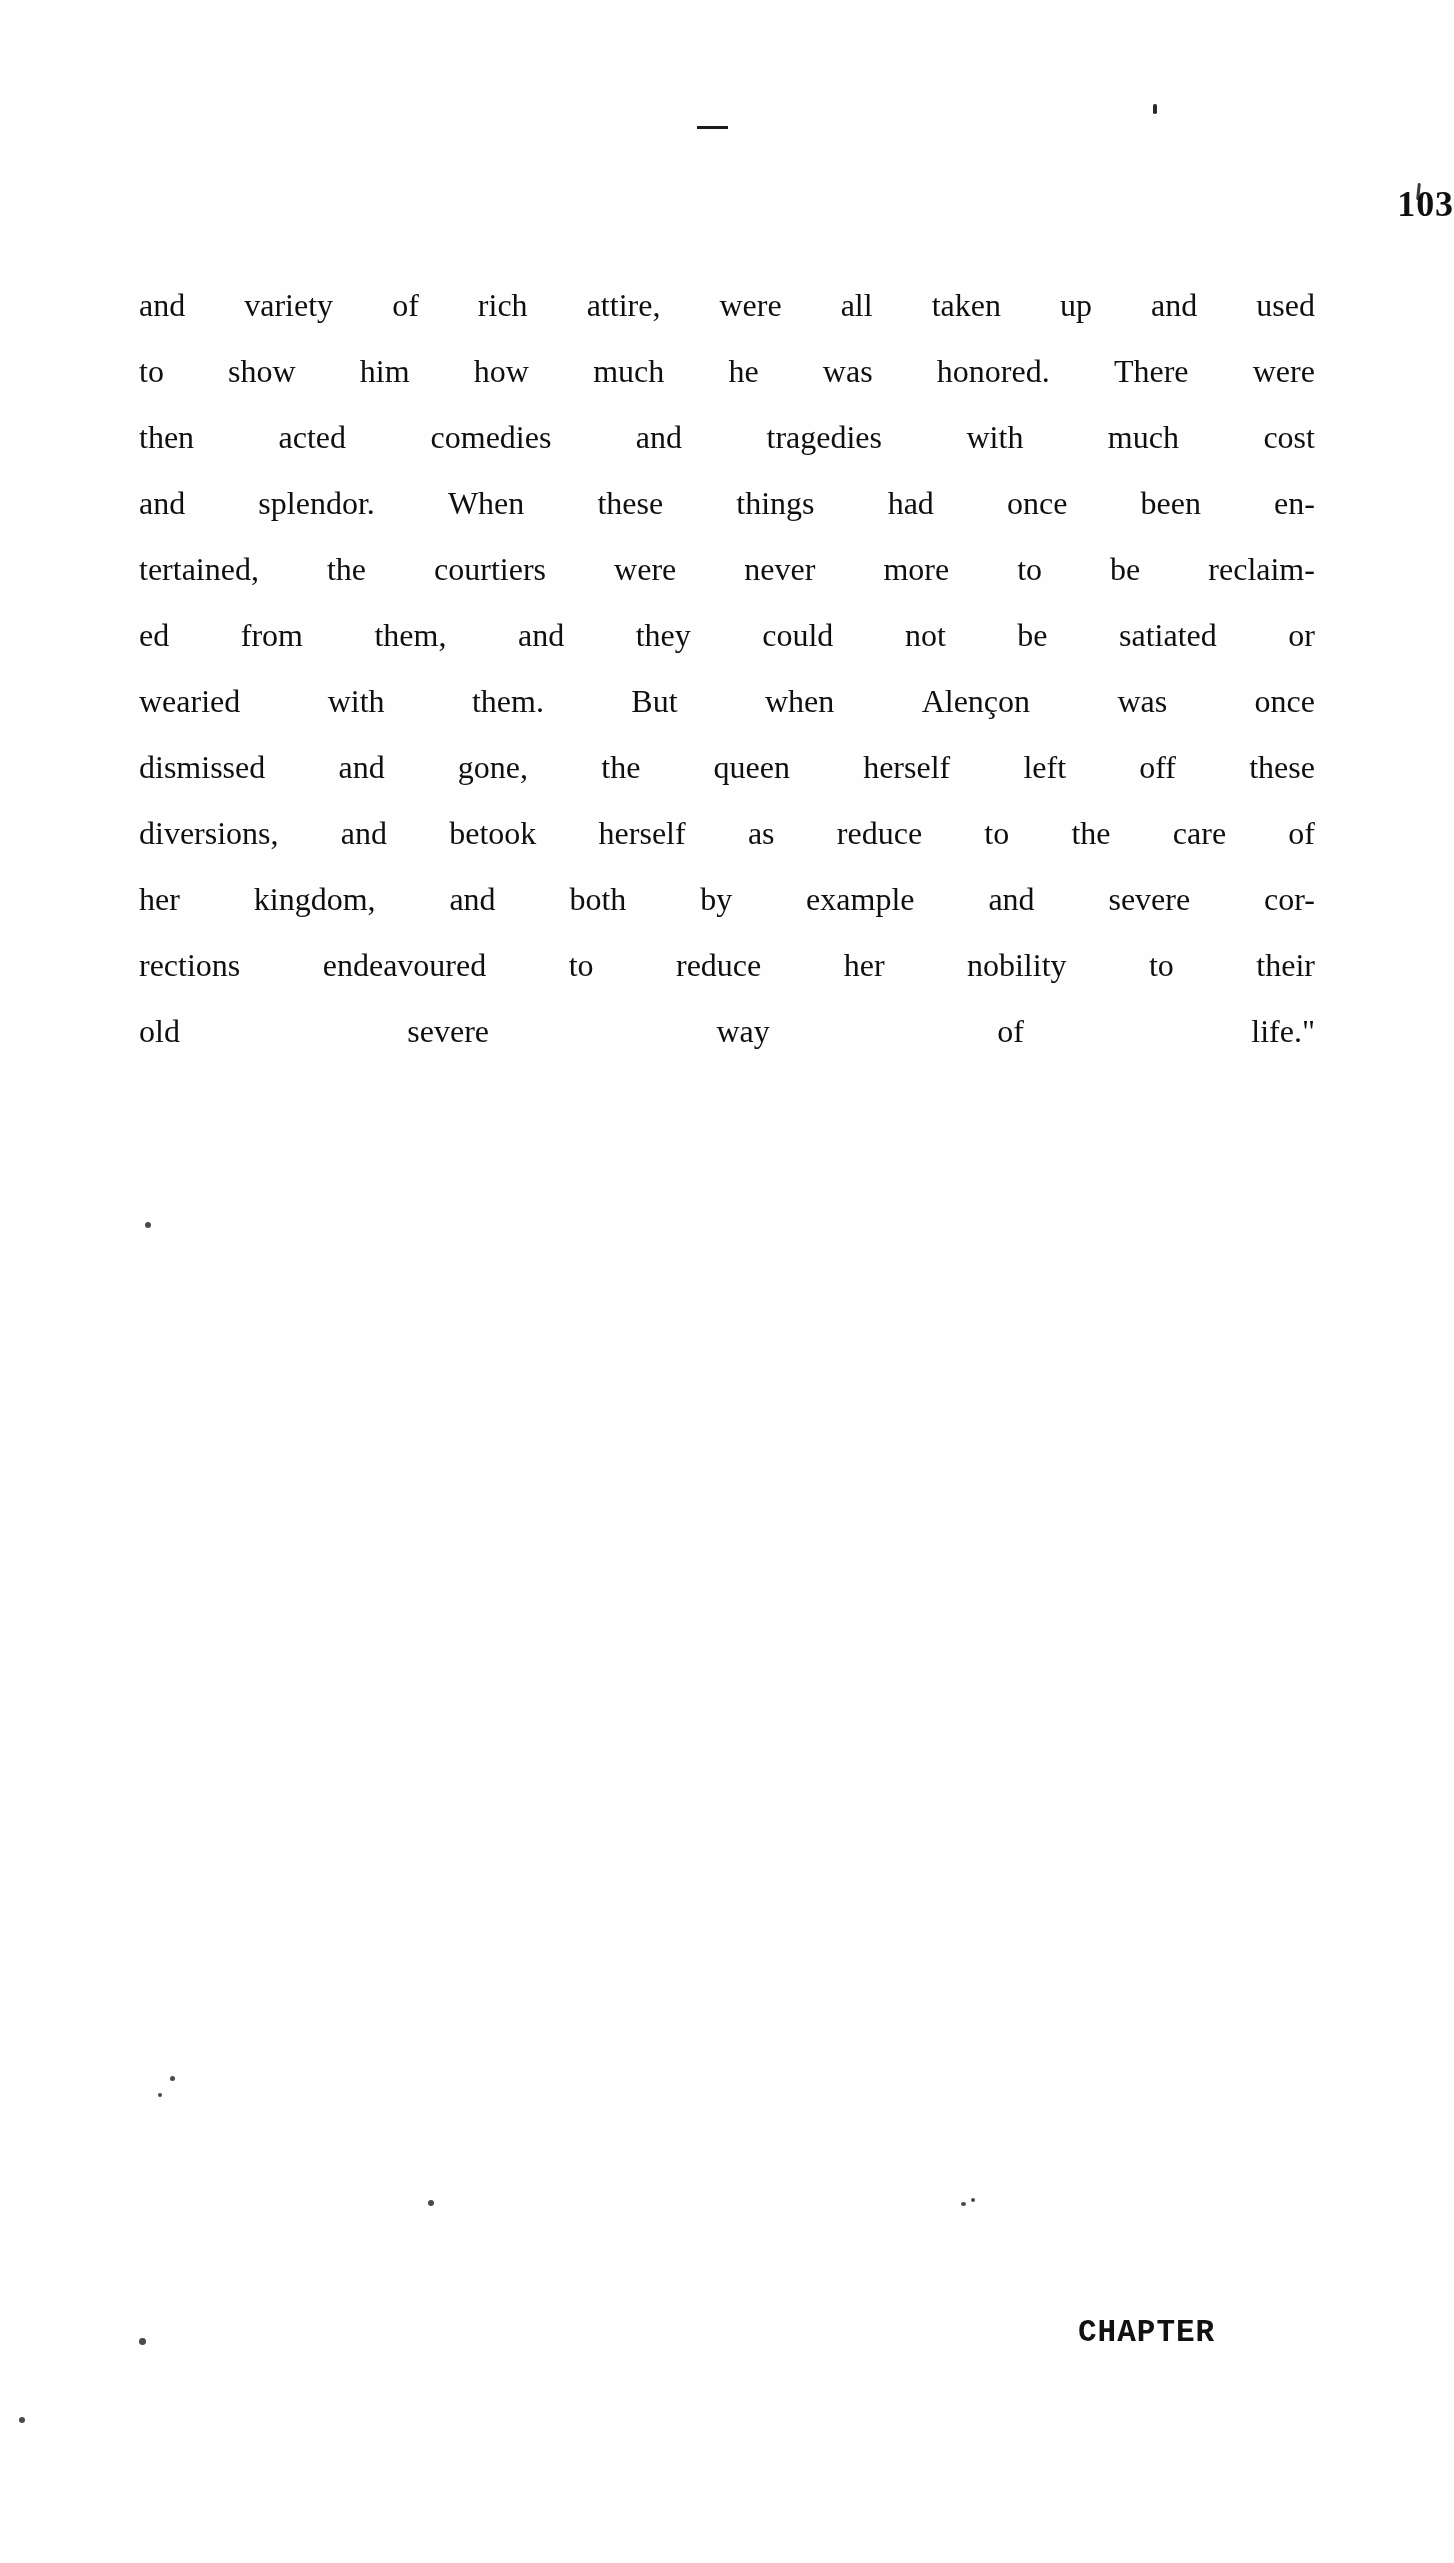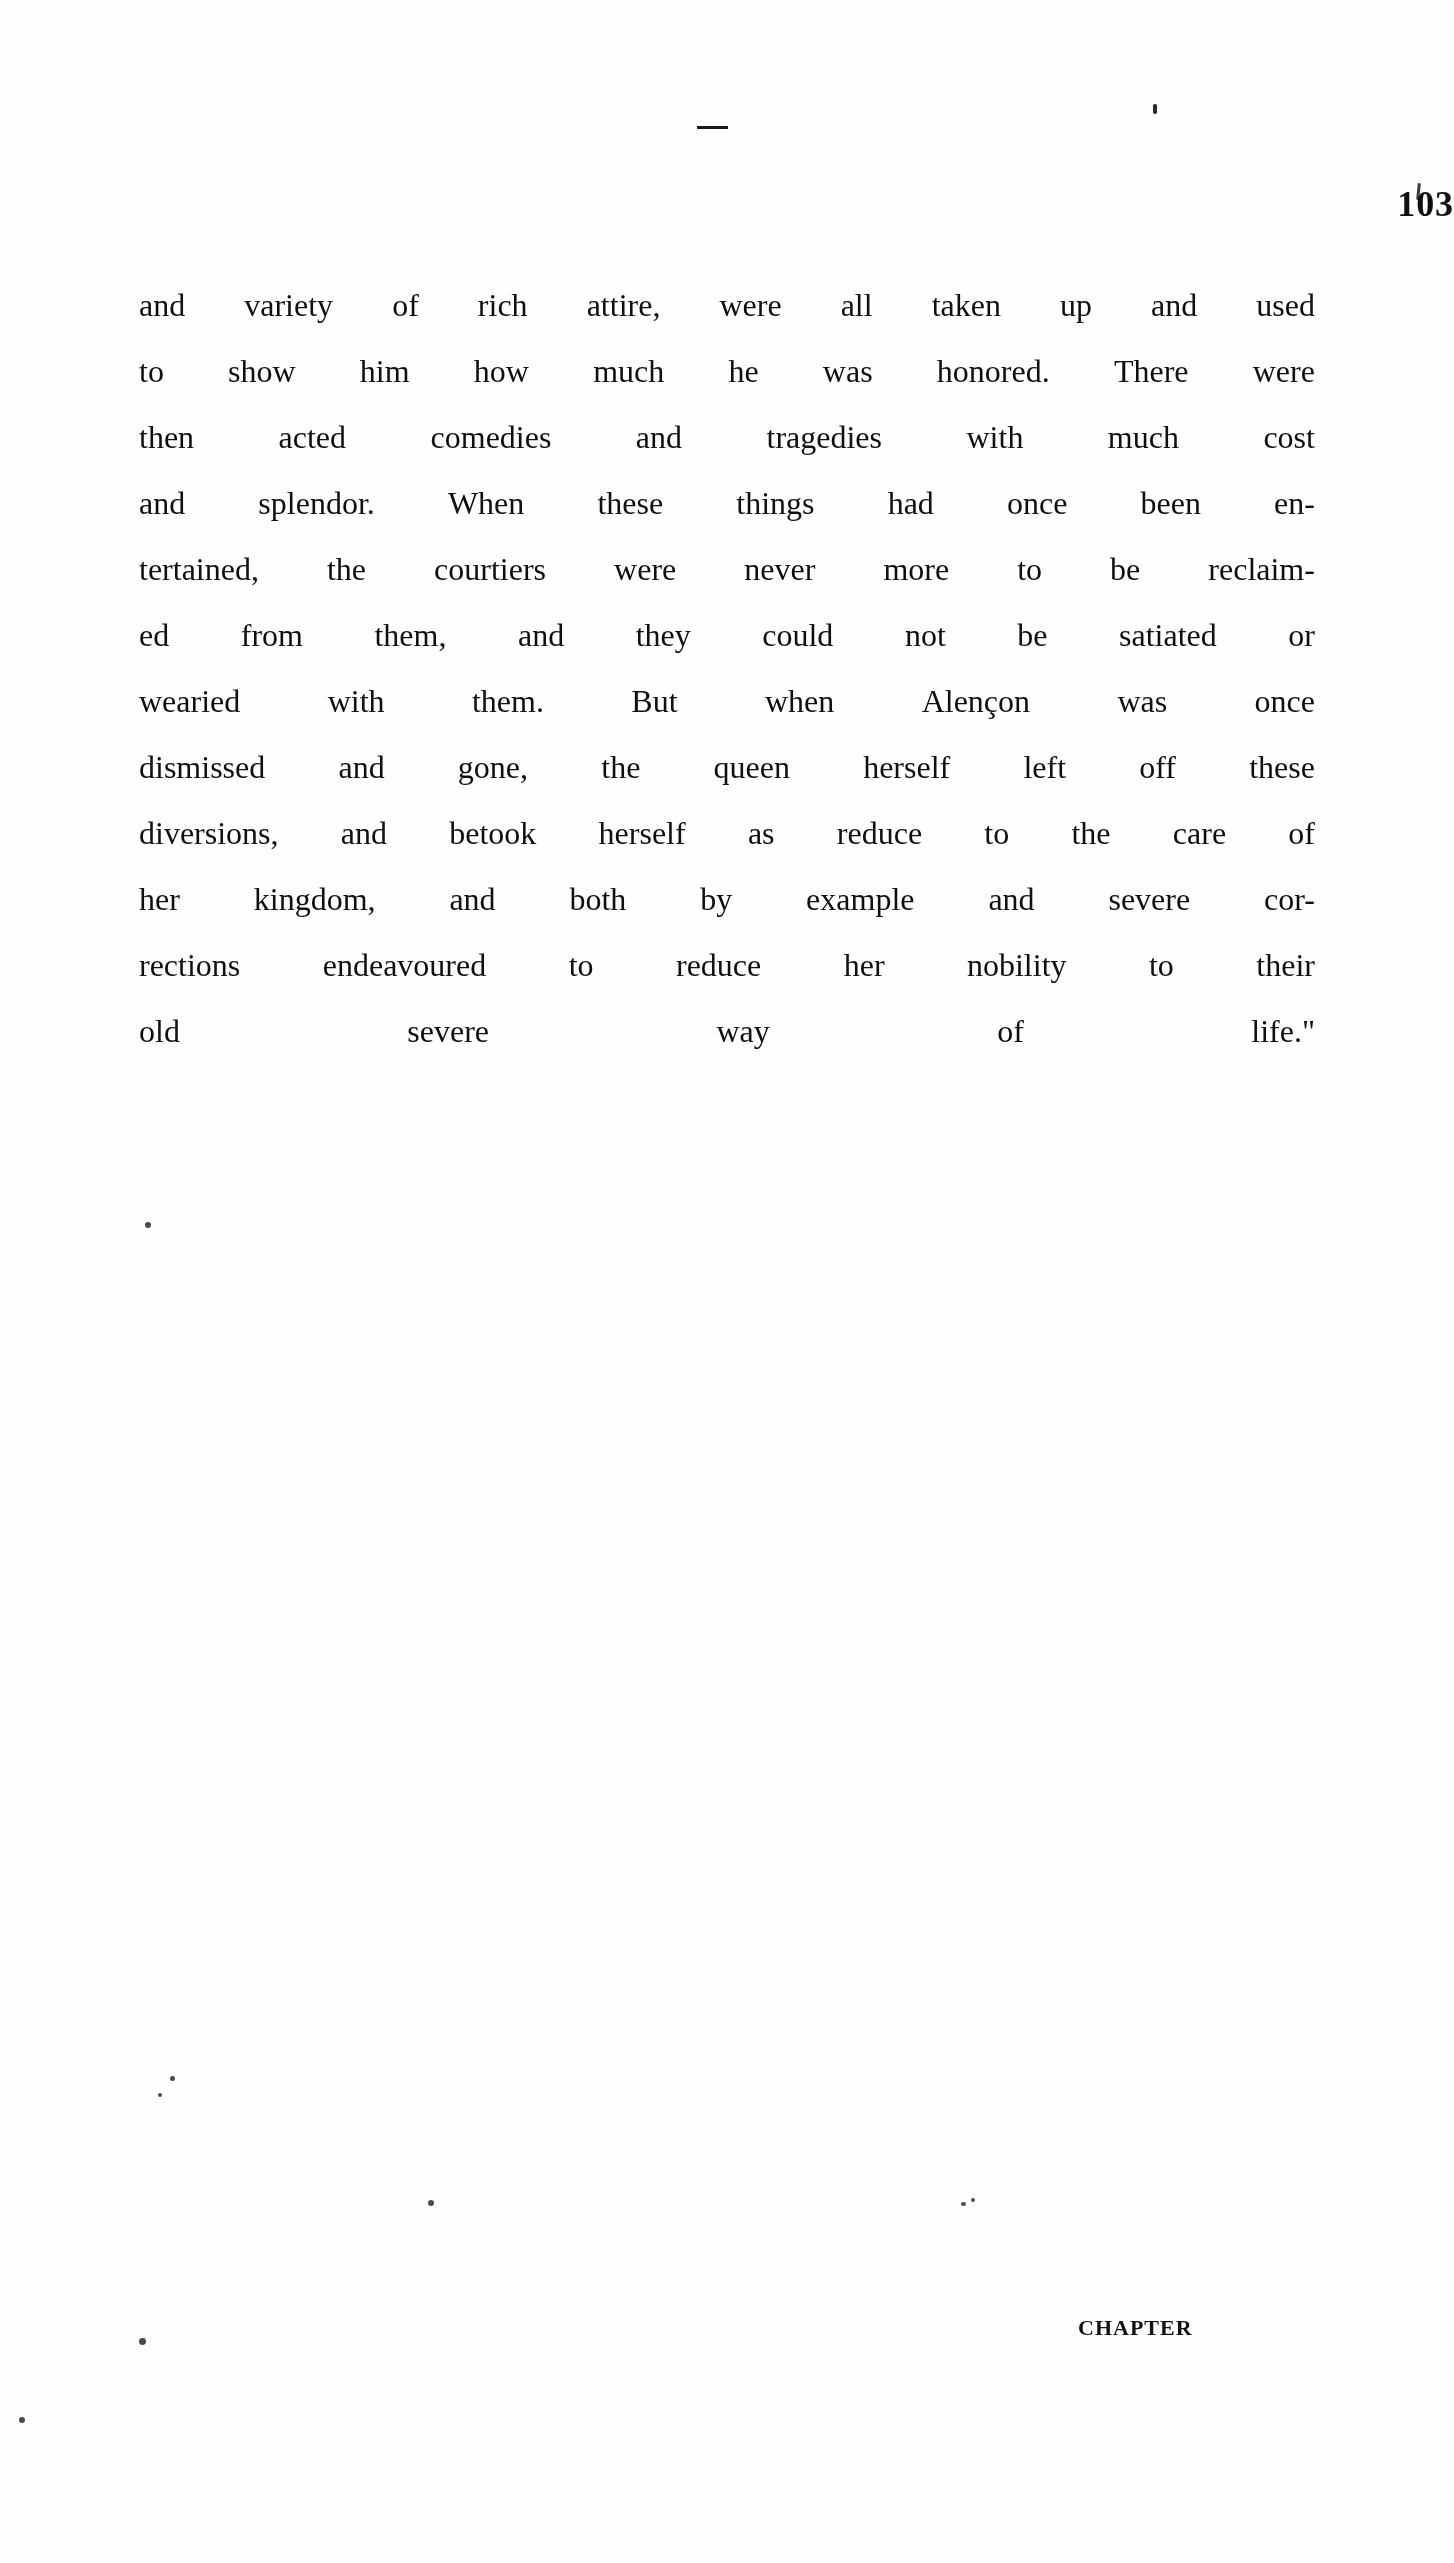--- a/index.html
+++ b/index.html
@@ -92,23 +92,23 @@
   .speck {
     position: absolute;
     background: #4a4a4a;
     border-radius: 50%;
   }
 
   .chapter-word {
     position: absolute;
     left: 1078px;
     top: 2315px;
-    font-family: Liberation Serif, serif;
+    font-family: Liberation Mono, monospace;
     font-weight: 700;
-    font-size: 22px;
+    font-size: 31px;
     letter-spacing: 1px;
     color: #121212;
   }
 </style>
 </head>
 <body>
 
 <div class="page">
 
   <div class="top-dash"></div>

